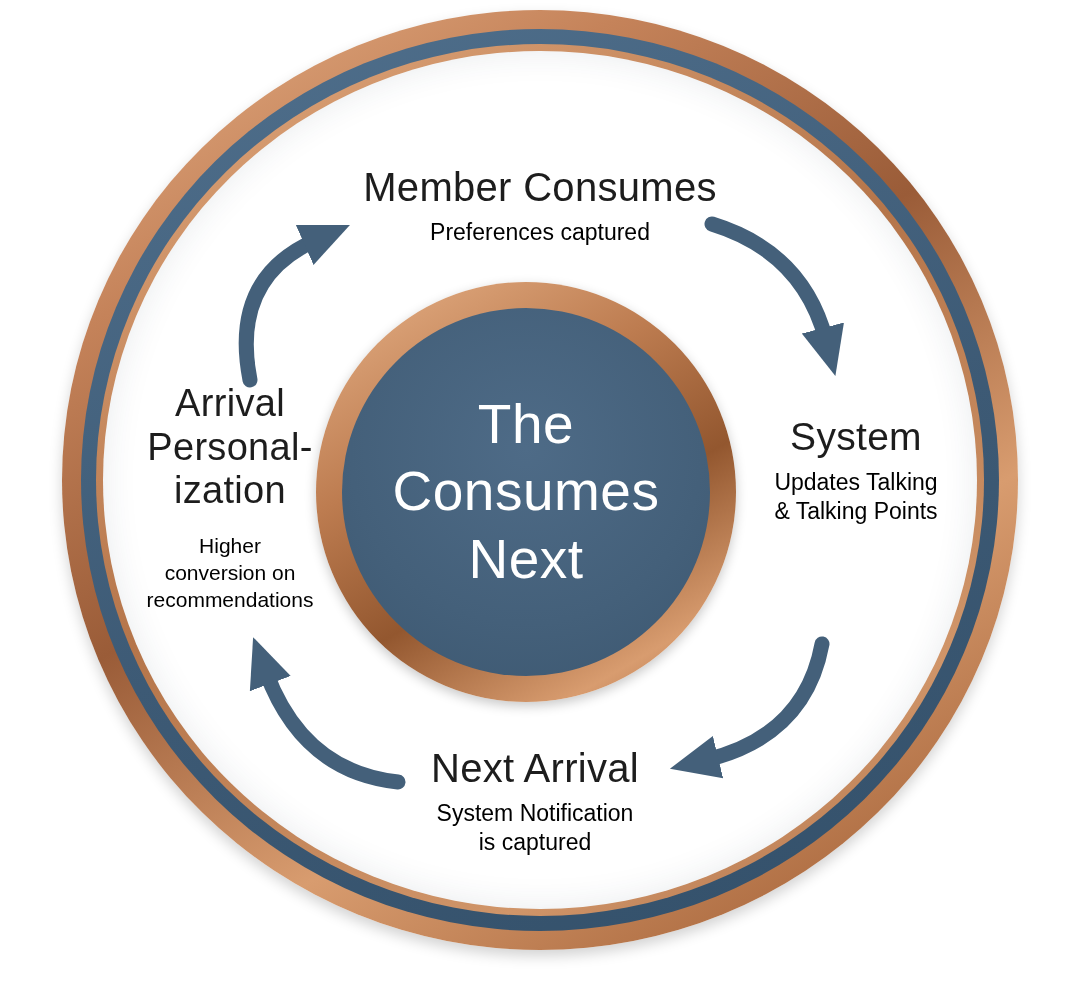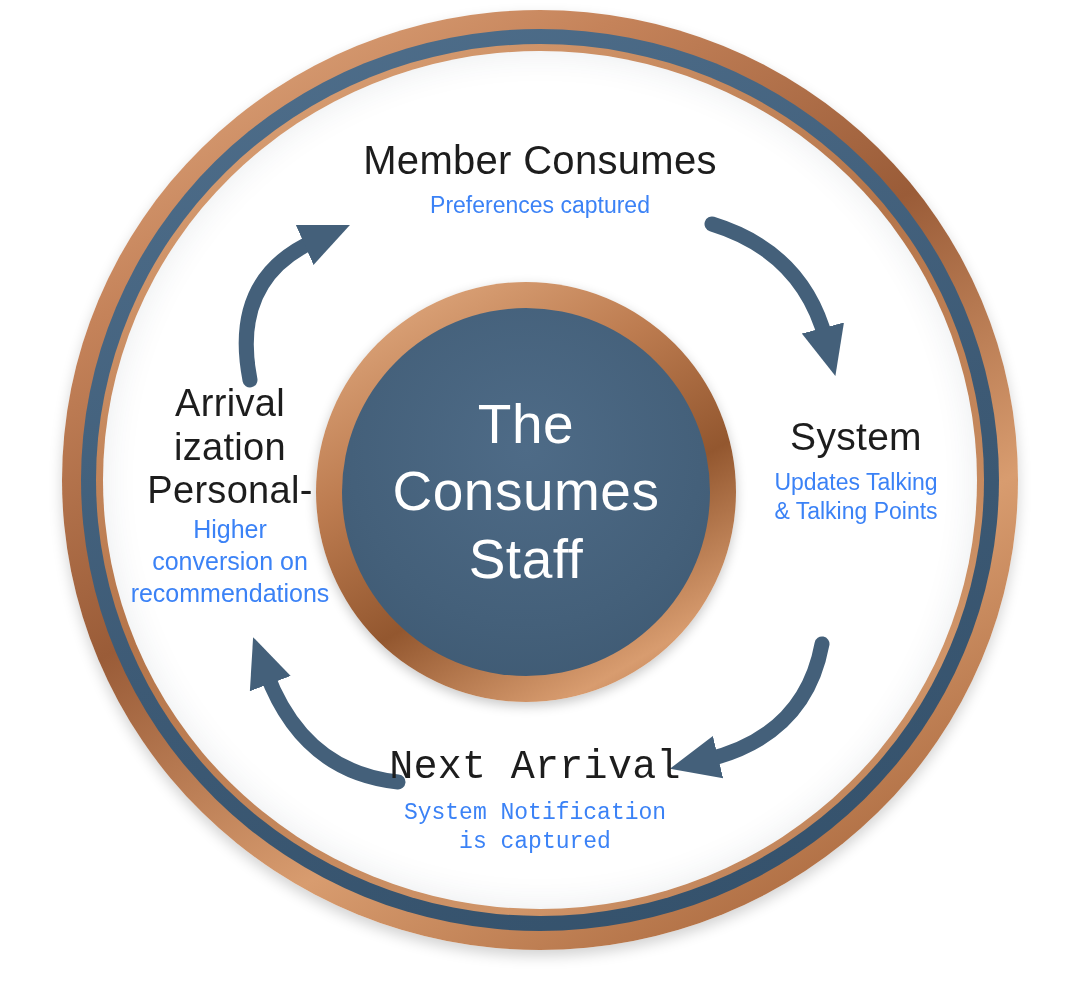--- a/index.html
+++ b/index.html
@@ -47,30 +47,30 @@
   }
   .center-title span { display: block; }
 
   
   .arrows-svg { position: absolute; left: 0; top: 0; }
 
   
   .stage { position: absolute; text-align: center; color: #1d1d1d; }
   .stage .label { font-size: 40px; font-weight: 500; line-height: 1.15; letter-spacing: 0.3px; }
   .stage .label span { display: block; }
-  .stage .sub { font-size: 23px; font-weight: 400; line-height: 1.28; margin-top: 8px; color: #3b82f6; }
+  .stage .sub { font-size: 23px; font-weight: 400; line-height: 1.28; margin-top: 8px; color: #000000; }
   .stage .sub span { display: block; }
 
-  .stage-top    { left: 270px; top: 137px; width: 540px; }
+  .stage-top    { left: 270px; top: 164px; width: 540px; }
   .stage-right  { left: 725px; top: 415px; width: 262px; }
   .stage-right .label { font-size: 39px; }
-  .stage-bottom { left: 265px; top: 745px; width: 540px; font-family: Liberation Mono, monospace; }
+  .stage-bottom { left: 265px; top: 745px; width: 540px; }
   .stage-left   { left: 88px;  top: 382px; width: 284px; }
   .stage-left .label { font-size: 38px; }
-  .stage-left .sub { font-size: 25px; margin-top: 0; }
+  .stage-left .sub { font-size: 21px; margin-top: 20px; }
 </style>
 </head>
 <body>
 
 <div class="stage-wrap">
 
   <div class="circle outer-copper">
     <div class="circle outer-slate">
       <div class="circle inner-copper">
         <div class="circle inner-white"></div>
@@ -88,21 +88,21 @@
     <path d="M 712 224 Q 803 252 826 340" fill="none" stroke="#44607a" stroke-width="15" stroke-linecap="round" marker-end="url(#ah)"></path>
     <path d="M 822 644 Q 805 736 706 760" fill="none" stroke="#44607a" stroke-width="15" stroke-linecap="round" marker-end="url(#ah)"></path>
     <path d="M 398 782 Q 303 772 266 672" fill="none" stroke="#44607a" stroke-width="15" stroke-linecap="round" marker-end="url(#ah)"></path>
   </svg>
 
   <div class="circle center-copper">
     <div class="circle center-slate">
       <div class="center-title">
         <span>The</span>
         <span>Consumes</span>
-        <span>Staff</span>
+        <span>Next</span>
       </div>
     </div>
   </div>
 
   <div class="stage stage-top">
     <div class="label">Member Consumes</div>
     <div class="sub">Preferences captured</div>
   </div>
 
   <div class="stage stage-right">
@@ -119,22 +119,22 @@
     <div class="label">Next Arrival</div>
     <div class="sub">
       <span>System Notification</span>
       <span>is captured</span>
     </div>
   </div>
 
   <div class="stage stage-left">
     <div class="label">
       <span>Arrival</span>
+      <span>Personal-</span>
       <span>ization</span>
-      <span>Personal-</span>
     </div>
     <div class="sub">
       <span>Higher</span>
       <span>conversion on</span>
       <span>recommendations</span>
     </div>
   </div>
 
 </div>
 

